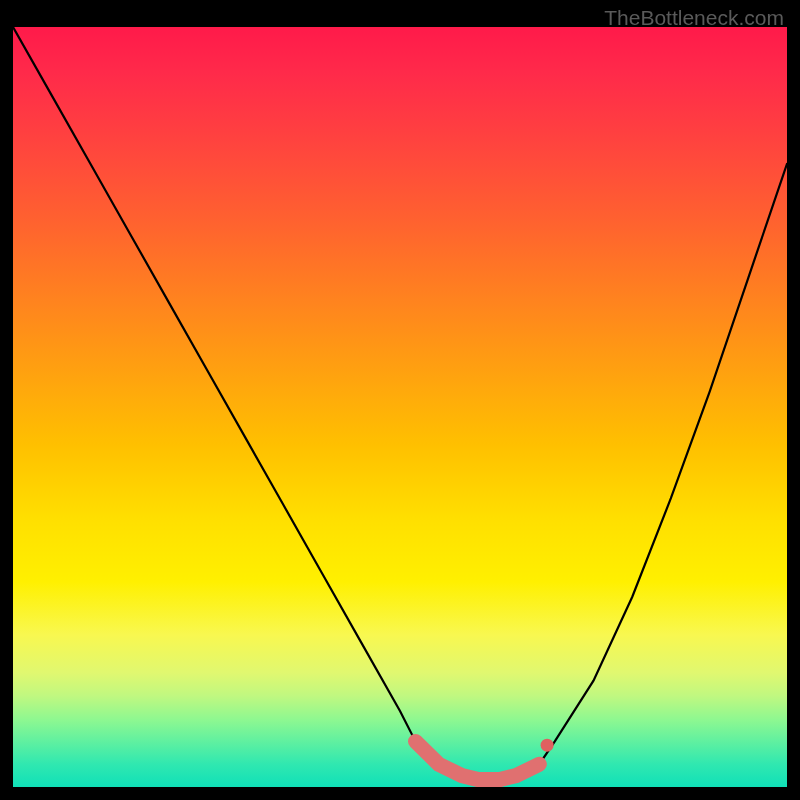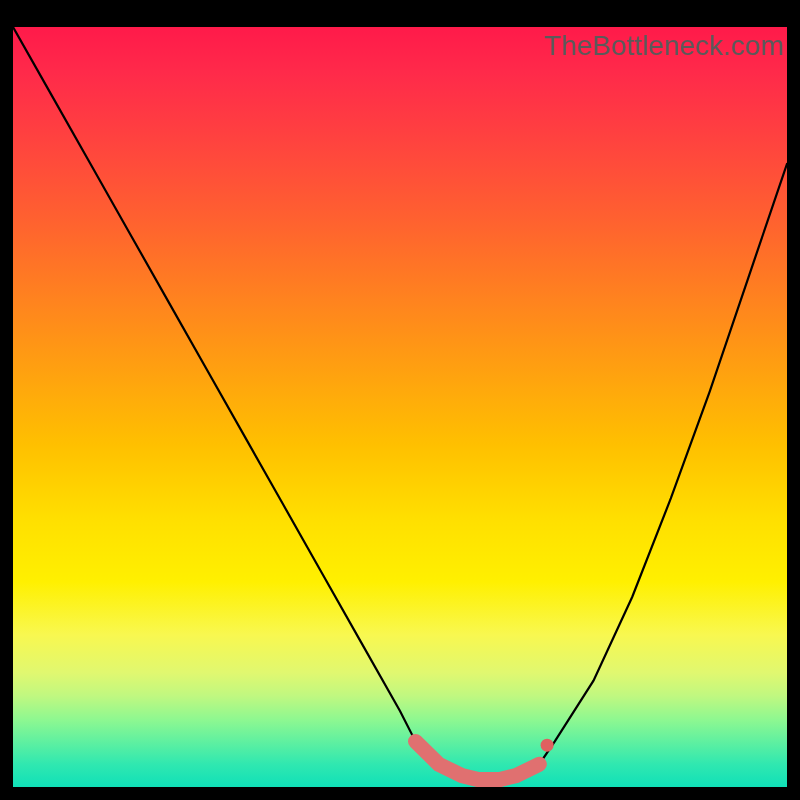--- a/index.html
+++ b/index.html
@@ -9,24 +9,23 @@
     height: 800px;
     background: #000;
     position: relative;
     font-family: Arial, sans-serif;
   }
   .watermark {
     position: absolute;
     top: 6px;
     right: 16px;
     color: #5a5a5a;
-    font-size: 28px;
+    font-size: 21px;
     font-weight: 500;
     z-index: 10;
-    margin-top: 24px;
   }
   .plot-area {
     position: absolute;
     left: 13px;
     top: 27px;
     width: 774px;
     height: 760px;
     overflow: hidden;
   }
   .gradient-bg {

